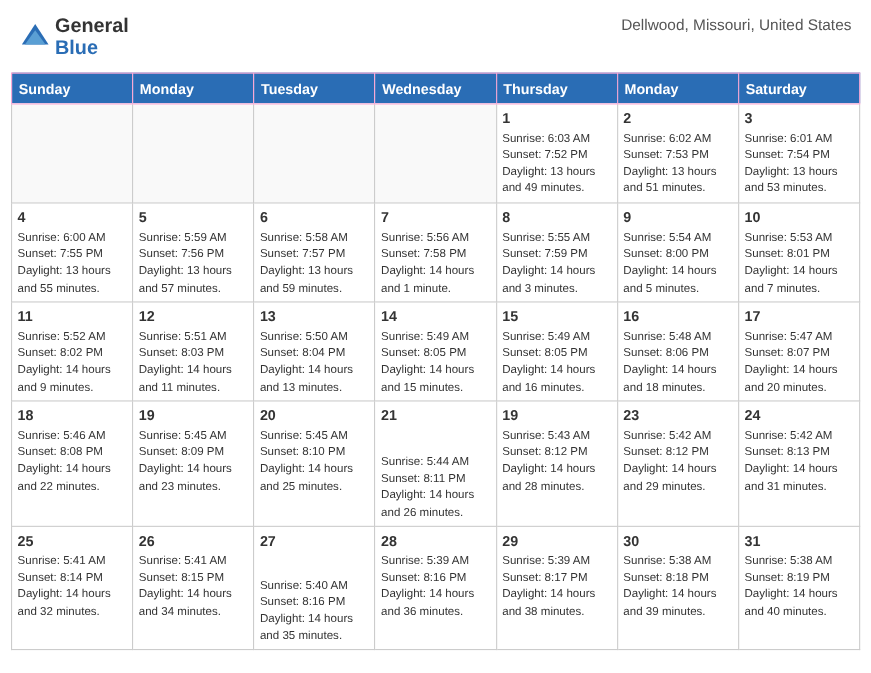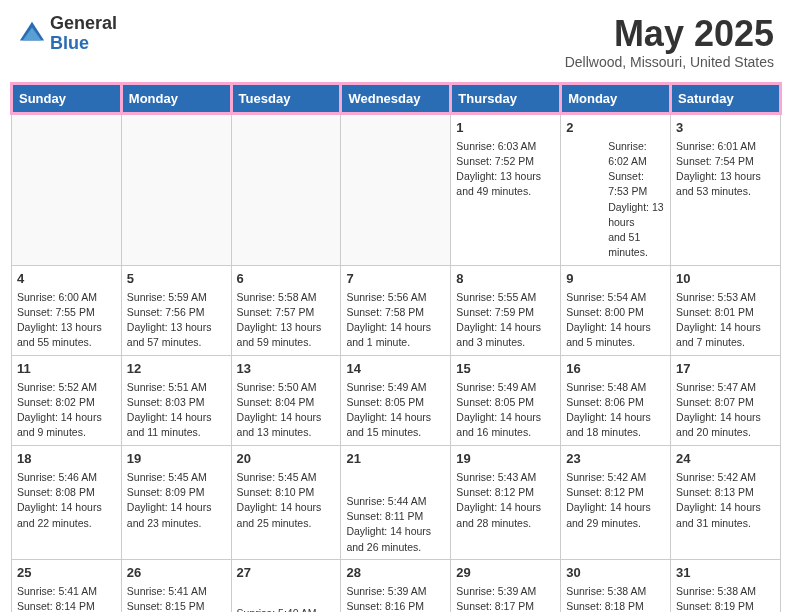--- a/index.html
+++ b/index.html
@@ -59,21 +59,21 @@
       border-collapse: collapse;
       border: 1px solid #ccc;
     }
     .calendar th {
       background-color: #2a6db5;
       color: white;
       text-align: left;
       padding: 6px 6px;
       font-size: 13px;
       font-weight: bold;
-      border: 3px solid #f9a8d4;
+      border: 1px solid #f9a8d4;
     }
     .calendar td {
       vertical-align: top;
       padding: 4px 5px;
       border: 1px solid #ccc;
       width: 110px;
       min-height: 90px;
       font-size: 10.5px;
       line-height: 1.4;
       color: #333;
@@ -106,21 +106,20 @@
     <svg class="logo-icon" viewBox="0 0 30 30" xmlns="http://www.w3.org/2000/svg">
       <polygon points="15,2 28,22 2,22" fill="#2a6db5"></polygon>
       <polygon points="15,8 25,22 5,22" fill="#5a9fd4"></polygon>
     </svg>
     <div class="logo-text">
       <span class="logo-general">General</span>
       <span class="logo-blue">Blue</span>
     </div>
   </div>
   <div class="title-section">
-    <div class="month-title">May 2025</div>
     <div class="location">Dellwood, Missouri, United States</div>
   </div>
 </div>
 
 <table class="calendar">
   <thead>
     <tr>
     <th>Sunday</th>
         <th>Monday</th>
         <th>Tuesday</th>
@@ -138,21 +137,21 @@
         <td class="empty"></td>
         <td>
           <span class="day-number">1</span>
           <div class="day-info" style="white-space: pre-line;">Sunrise: 6:03 AM
 Sunset: 7:52 PM
 Daylight: 13 hours
 and 49 minutes.</div>
         </td>
         <td>
           <span class="day-number">2</span>
-          <div class="day-info" style="white-space: pre-line; margin-left: 42px;">Sunrise: 6:02 AM
+          <div class="day-info" style="white-space: pre-line;">Sunrise: 6:02 AM
 Sunset: 7:53 PM
 Daylight: 13 hours
 and 51 minutes.</div>
         </td>
         <td>
           <span class="day-number">3</span>
           <div class="day-info" style="white-space: pre-line;">Sunrise: 6:01 AM
 Sunset: 7:54 PM
 Daylight: 13 hours
 and 53 minutes.</div>

